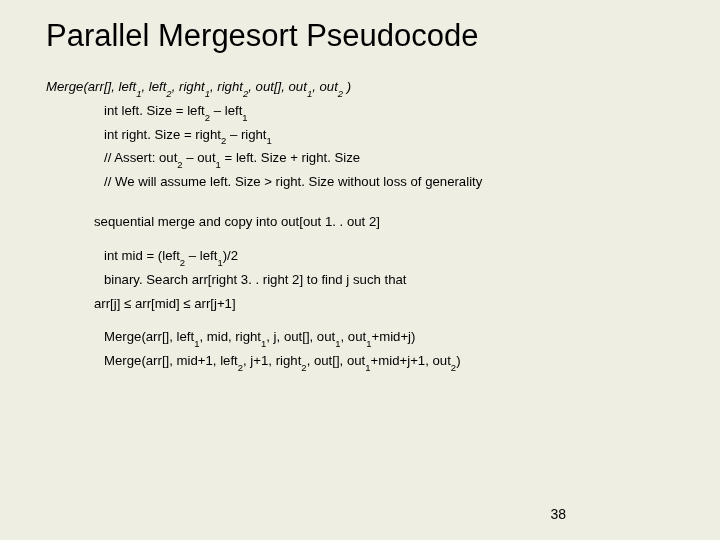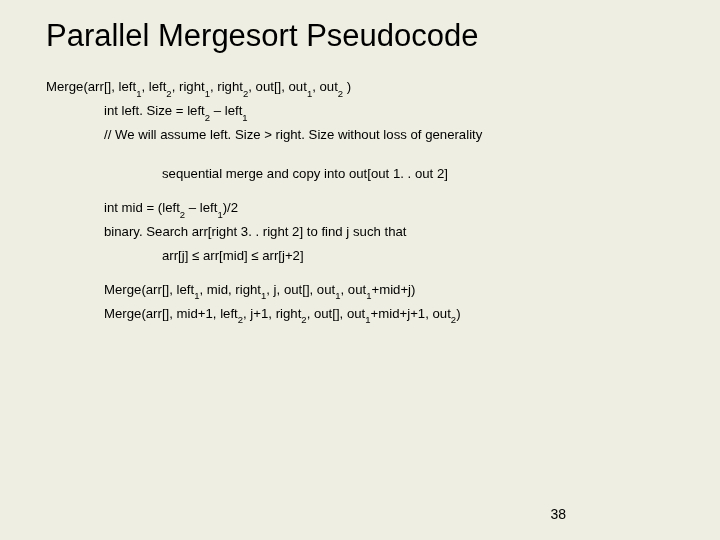--- a/index.html
+++ b/index.html
@@ -24,23 +24,23 @@
     font-weight: 400;
     color: #000;
     margin: 0 0 24px 0;
     white-space: nowrap;
   }
   .body {
     font-size: 13.2px;
     color: #000;
     line-height: 1.35;
   }
-  .l0 { margin-left: 0; margin-top: 6px; margin-bottom: 6px; }
+  .l0 { margin-left: 0; margin-top: 6px; margin-bottom: 6px; font-style: italic; }
   .l1 { margin-left: 58px; margin-bottom: 6px; }
-  .l2 { margin-left: 116px; margin-top: 6px; margin-bottom: 6px; }
+  .l2 { margin-left: 48px; margin-top: 6px; margin-bottom: 6px; }
   .gap { height: 10px; }
   sub {
     font-size: 0.72em;
     line-height: 0;
     position: relative;
     bottom: -0.22em;
   }
   .pagenum {
     position: absolute;
     right: 22px;
@@ -52,31 +52,33 @@
 </head>
 <body>
 
 <div class="slide">
   <h1 class="title">Parallel Mergesort Pseudocode</h1>
 
   <div class="body">
     <div class="l0">Merge(arr[], left<sub>1</sub>, left<sub>2</sub>, right<sub>1</sub>, right<sub>2</sub>, out[], out<sub>1</sub>, out<sub>2</sub> )</div>
 
     <div class="l1">int left. Size = left<sub>2</sub> – left<sub>1</sub></div>
+    <div class="l1">int right. Size = right<sub>2</sub> – right<sub>1</sub></div>
+    <div class="l1">// Assert: out<sub>2</sub> – out<sub>1</sub> = left. Size + right. Size</div>
     <div class="l1">// We will assume left. Size &gt; right. Size without loss of generality</div>
 
     <div class="gap"></div>
 
     <div class="l2">sequential merge and copy into out[out 1. . out 2]</div>
 
     <div class="gap"></div>
 
     <div class="l1">int mid = (left<sub>2</sub> – left<sub>1</sub>)/2</div>
     <div class="l1">binary. Search arr[right 3. . right 2] to find j such that</div>
-    <div class="l2">arr[j] ≤ arr[mid] ≤ arr[j+2]</div>
+    <div class="l2">arr[j] ≤ arr[mid] ≤ arr[j+1]</div>
 
     <div class="gap"></div>
 
     <div class="l1">Merge(arr[], left<sub>1</sub>, mid, right<sub>1</sub>, j, out[], out<sub>1</sub>, out<sub>1</sub>+mid+j)</div>
     <div class="l1">Merge(arr[], mid+1, left<sub>2</sub>, j+1, right<sub>2</sub>, out[], out<sub>1</sub>+mid+j+1, out<sub>2</sub>)</div>
   </div>
 
   <div class="pagenum">38</div>
 </div>
 

